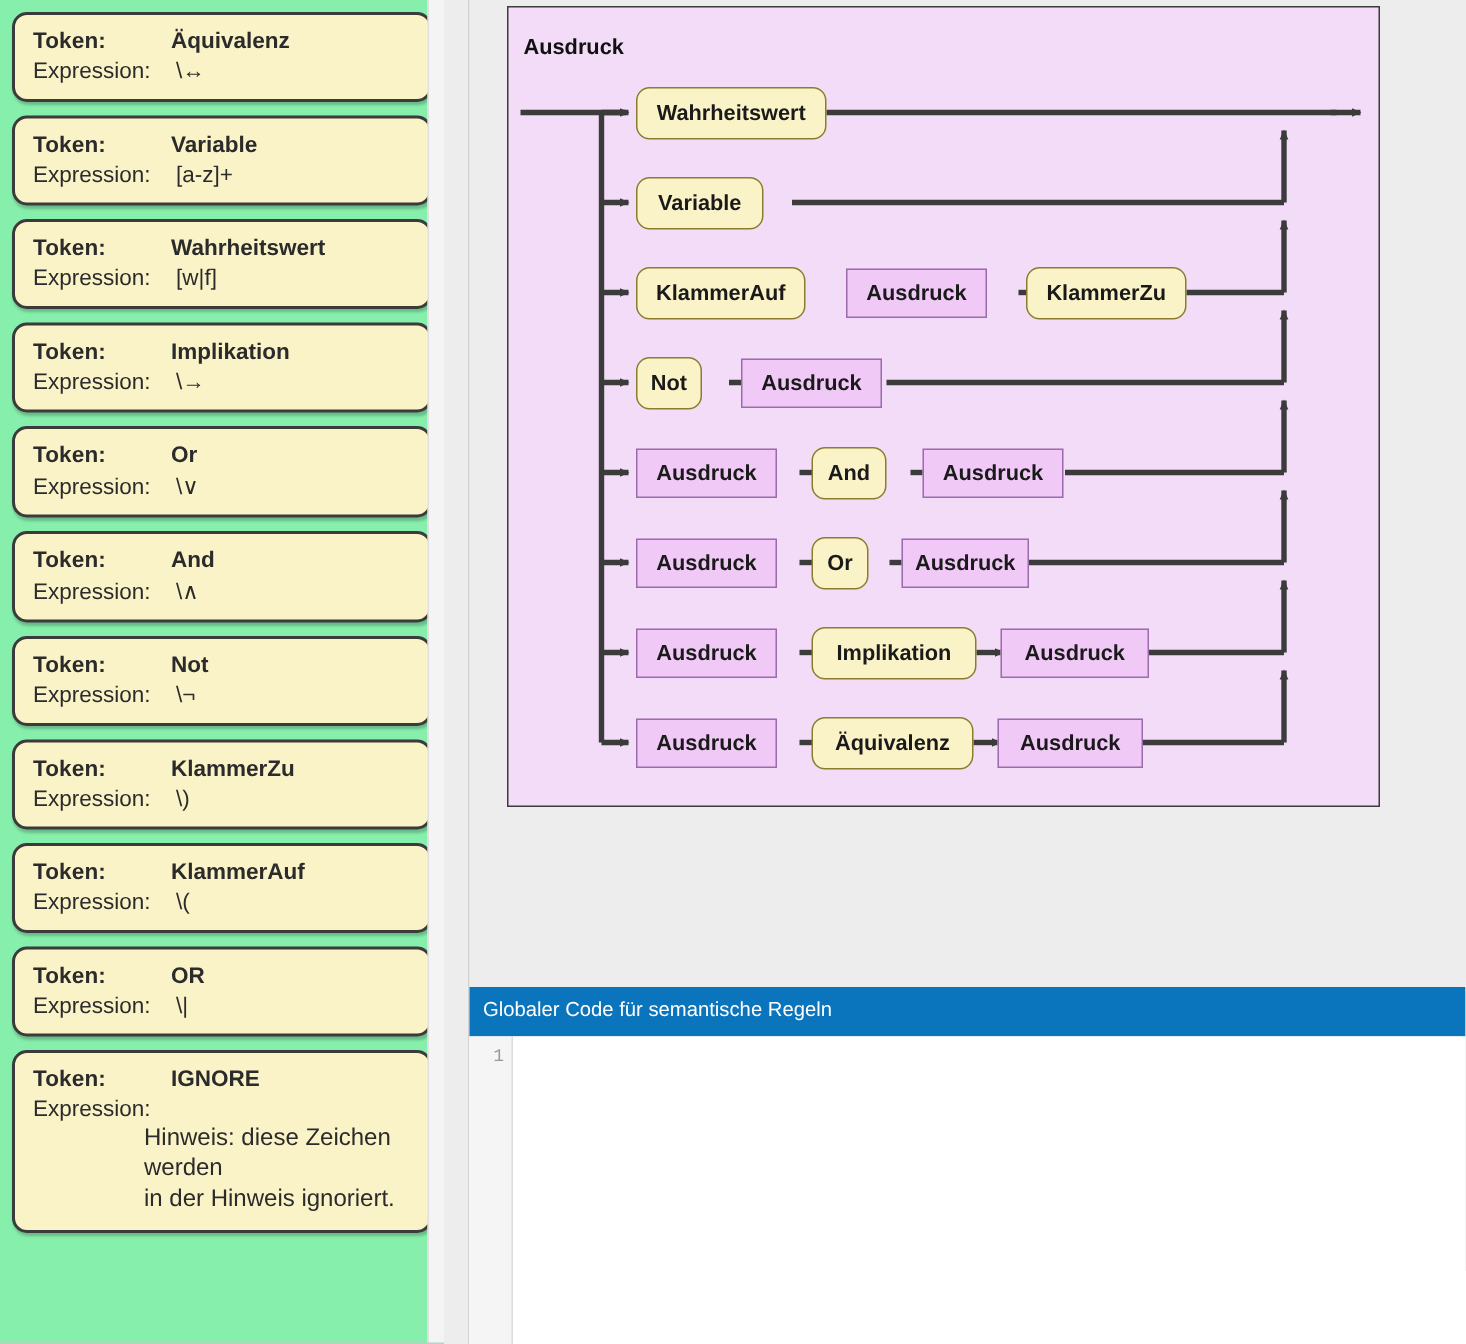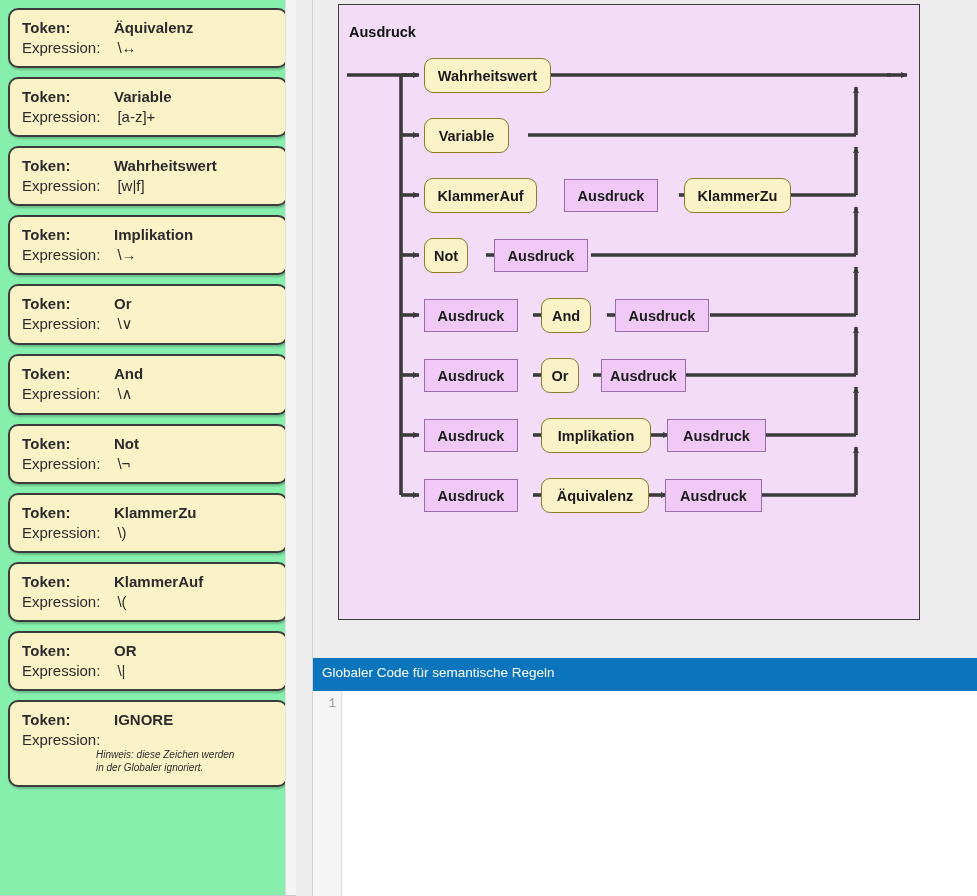--- a/index.html
+++ b/index.html
@@ -34,21 +34,21 @@
   .tc-row1 { display: flex; align-items: baseline; }
   .tc-key {
     font-weight: bold; font-size: 15px; color: #2b2b2b;
     width: 92px; flex: 0 0 92px; letter-spacing: .1px;
   }
   .tc-name { font-weight: bold; font-size: 15px; color: #2b2b2b; }
   .tc-row2 { margin-top: 3px; display: flex; align-items: baseline; gap: 12px; }
   .tc-exprlabel { font-size: 15px; color: #2b2b2b; }
   .tc-expr { font-size: 15px; color: #2b2b2b; margin-left: 5px; }
   .tc-note {
-    font-style: italic; font-size: 10px; color: #2b2b2b;
+    font-size: 16px; color: #2b2b2b;
     line-height: 1.28; margin-top: 1px; margin-left: 74px;
   }
   .tc-note span { display: block; }
 
   
   #sidebar-scroll-track {
     position: absolute; top: 0; right: 0; width: 11px; height: 896px;
     background: #f4f4f4; border-left: 1px solid #e0e0e0;
   }
 
@@ -60,21 +60,21 @@
 
   
   #right-col {
     flex: 1 1 auto; height: 896px; position: relative;
     background: #ededed; display: flex; flex-direction: column;
   }
   #diagram-area { position: relative; height: 658px; flex: 0 0 658px; }
 
   .rr-panel {
     position: absolute; left: 25px; top: 4px;
-    width: 582px; height: 616px;
+    width: 582px; height: 534px;
     background: #f2dcf8; border: 1.5px solid #3b3b3b;
   }
   .rr-title {
     position: absolute; left: 10px; top: 19px;
     font-size: 14.5px; font-weight: bold; color: #111;
   }
   .rr-svg { position: absolute; left: 0; top: 0; }
 
   .node {
     position: absolute; display: flex;
@@ -218,21 +218,21 @@
           <div class="tc-row1">
             <span class="tc-key">Token:</span>
             <span class="tc-name">IGNORE</span>
           </div>
           <div class="tc-row2">
             <span class="tc-exprlabel">Expression:</span>
             <span class="tc-expr"></span>
           </div>
           <div class="tc-note">
             <span>Hinweis: diese Zeichen werden</span>
-            <span>in der Globaler ignoriert.</span>
+            <span>in der Hinweis ignoriert.</span>
           </div>
         </div>
       </div>
     <div id="sidebar-scroll-track"></div>
   </aside>
 
   <div id="divider"></div>
 
   <div id="right-col">
 

